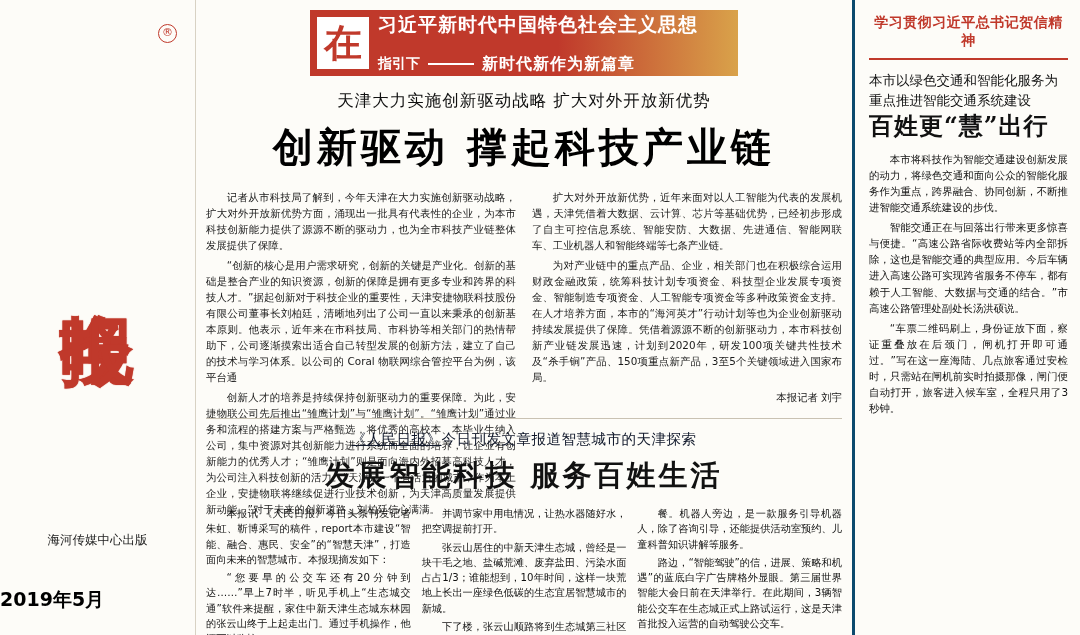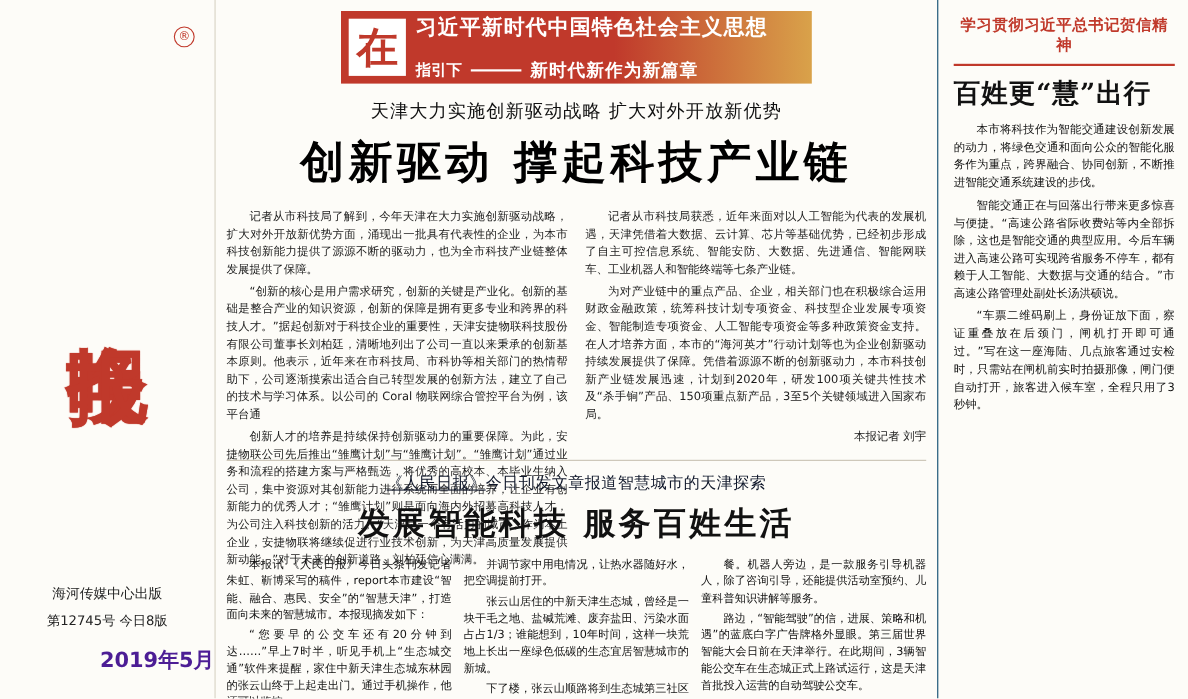--- a/index.html
+++ b/index.html
@@ -39,22 +39,22 @@
   }
   .mh-sub{
     position:absolute;bottom:86px;left:0;right:0;text-align:center;
     font-size:12.5px;color:#222;
   }
   .mh-line{
     position:absolute;bottom:62px;left:0;right:0;text-align:center;
     font-size:12px;color:#222;
   }
   .mh-date{
-    position:absolute;bottom:22px;left:0;right:0;text-align:right;
-    font-size:19px;color:#4c1d95;font-weight:bold;
+    position:absolute;bottom:22px;left:0;right:0;text-align:left;
+    font-size:19px;color:#000000;font-weight:bold;
   }
 
   
   .center{
     position:absolute;left:200px;top:0;width:648px;height:635px;
     box-sizing:border-box;
   }
   .banner{
     position:relative;
     margin:10px 110px 0 110px;
@@ -114,21 +114,21 @@
     font-size:29px;font-weight:bold;letter-spacing:3px;
   }
   .sec2-cols{display:flex;gap:11px;margin-top:10px;}
   .sec2-cols .col3{width:33.33%;font-size:10.2px;line-height:1.5;text-align:justify;}
   .sec2-cols .col3 p{margin:0 0 3px 0;text-indent:2em;}
   .cont{text-align:right;text-indent:0 !important;font-size:10px;}
 
   
   .right{
     position:absolute;left:852px;top:0;width:228px;height:635px;
-    border-left:1px solid #0c4a6e;
+    border-left:3px solid #0c4a6e;
     box-sizing:border-box;padding:14px 12px 0 14px;
   }
   .r-banner{
     color:#c0392b;font-size:14px;font-weight:bold;text-align:center;
     letter-spacing:.5px;
   }
   .r-rule{border-top:2px solid #c0392b;margin:8px 0 10px 0;}
   .r-kicker{font-size:13.5px;line-height:1.5;color:#111;}
   .r-head{
     font-family:"DejaVu Serif","Liberation Serif",serif;
@@ -139,21 +139,20 @@
 </style>
 </head>
 <body>
 
 <div class="page">
 
   <div class="masthead">
     <div class="reg-mark">®</div>
     <div class="mh-title">今晚报</div>
     <div class="mh-sub">海河传媒中心出版</div>
-    <div class="mh-line">第12745号 今日8版</div>
     <div class="mh-date">2019年5月</div>
   </div>
 
   <div class="center">
 
     <div class="banner">
       <div class="zai">在</div>
       <div class="btxt">
         <div class="b1">习近平新时代中国特色社会主义思想</div>
         <div class="b2">
@@ -167,21 +166,21 @@
     <div class="kicker">天津大力实施创新驱动战略 扩大对外开放新优势</div>
     <div class="headline">创新驱动 撑起科技产业链</div>
 
     <div class="cols">
       <div class="col">
         <p>记者从市科技局了解到，今年天津在大力实施创新驱动战略，扩大对外开放新优势方面，涌现出一批具有代表性的企业，为本市科技创新能力提供了源源不断的驱动力，也为全市科技产业链整体发展提供了保障。</p>
         <p>“创新的核心是用户需求研究，创新的关键是产业化。创新的基础是整合产业的知识资源，创新的保障是拥有更多专业和跨界的科技人才。”据起创新对于科技企业的重要性，天津安捷物联科技股份有限公司董事长刘柏廷，清晰地列出了公司一直以来秉承的创新基本原则。他表示，近年来在市科技局、市科协等相关部门的热情帮助下，公司逐渐摸索出适合自己转型发展的创新方法，建立了自己的技术与学习体系。以公司的 Coral 物联网综合管控平台为例，该平台通</p>
         <p>创新人才的培养是持续保持创新驱动力的重要保障。为此，安捷物联公司先后推出“雏鹰计划”与“雏鹰计划”。“雏鹰计划”通过业务和流程的搭建方案与严格甄选，将优秀的高校本、本毕业生纳入公司，集中资源对其创新能力进行系统而全面的培养，让企业有创新能力的优秀人才；“雏鹰计划”则是面向海内外招募高科技人才，为公司注入科技创新的活力。“天津是一个有活力的城市，作为本土企业，安捷物联将继续促进行业技术创新，为天津高质量发展提供新动能。”对于未来的创新道路，刘柏廷信心满满。</p>
       </div>
       <div class="col">
-        <p>记者从市科技局获悉，近年来面对以人工智能为代表的发展机遇，天津凭借着大数据、云计算、芯片等基础优势，已经初步形成了自主可控信息系统、智能安防、大数据、先进通信、智能网联车、工业机器人和智能终端等七条产业链。</p>
+        <p>扩大对外开放新优势，近年来面对以人工智能为代表的发展机遇，天津凭借着大数据、云计算、芯片等基础优势，已经初步形成了自主可控信息系统、智能安防、大数据、先进通信、智能网联车、工业机器人和智能终端等七条产业链。</p>
         <p>为对产业链中的重点产品、企业，相关部门也在积极综合运用财政金融政策，统筹科技计划专项资金、科技型企业发展专项资金、智能制造专项资金、人工智能专项资金等多种政策资金支持。在人才培养方面，本市的“海河英才”行动计划等也为企业创新驱动持续发展提供了保障。凭借着源源不断的创新驱动力，本市科技创新产业链发展迅速，计划到2020年，研发100项关键共性技术及“杀手锏”产品、150项重点新产品，3至5个关键领域进入国家布局。</p>
         <p class="byline">本报记者 刘宇</p>
       </div>
     </div>
 
     <div class="sep"></div>
 
     <div class="sec2">
       <div class="sec2-kicker">
         <u>《人民日报》</u><span>今日刊发文章报道智慧城市的天津探索</span>
@@ -202,20 +201,21 @@
           <p>路边，“智能驾驶”的信，进展、策略和机遇”的蓝底白字广告牌格外显眼。第三届世界智能大会日前在天津举行。在此期间，3辆智能公交车在生态城正式上路试运行，这是天津首批投入运营的自动驾驶公交车。</p>
           <p class="cont">（下转第二版）</p>
         </div>
       </div>
     </div>
   </div>
 
   <div class="right">
     <div class="r-banner">学习贯彻习近平总书记贺信精神</div>
     <div class="r-rule"></div>
+    <div class="r-kicker">本市以绿色交通和智能化服务为重点推进智能交通系统建设</div>
     <div class="r-head" style="margin-top:0">百姓更“慧”出行</div>
     <div class="r-body">
       <p>本市将科技作为智能交通建设创新发展的动力，将绿色交通和面向公众的智能化服务作为重点，跨界融合、协同创新，不断推进智能交通系统建设的步伐。</p>
       <p>智能交通正在与回落出行带来更多惊喜与便捷。“高速公路省际收费站等内全部拆除，这也是智能交通的典型应用。今后车辆进入高速公路可实现跨省服务不停车，都有赖于人工智能、大数据与交通的结合。”市高速公路管理处副处长汤洪硕说。</p>
       <p>“车票二维码刷上，身份证放下面，察证重叠放在后颈门，闸机打开即可通过。”写在这一座海陆、几点旅客通过安检时，只需站在闸机前实时拍摄那像，闸门便自动打开，旅客进入候车室，全程只用了3秒钟。</p>
 
     </div>
   </div>
 
 </div>

